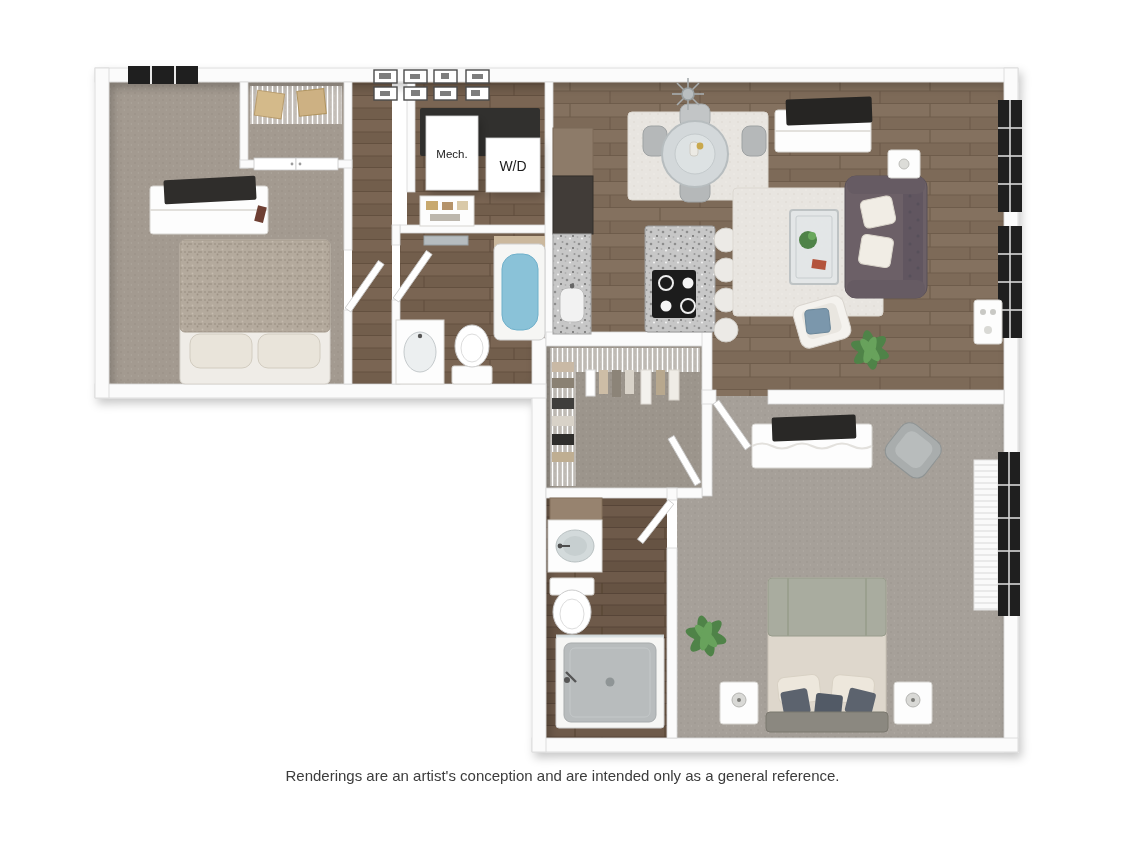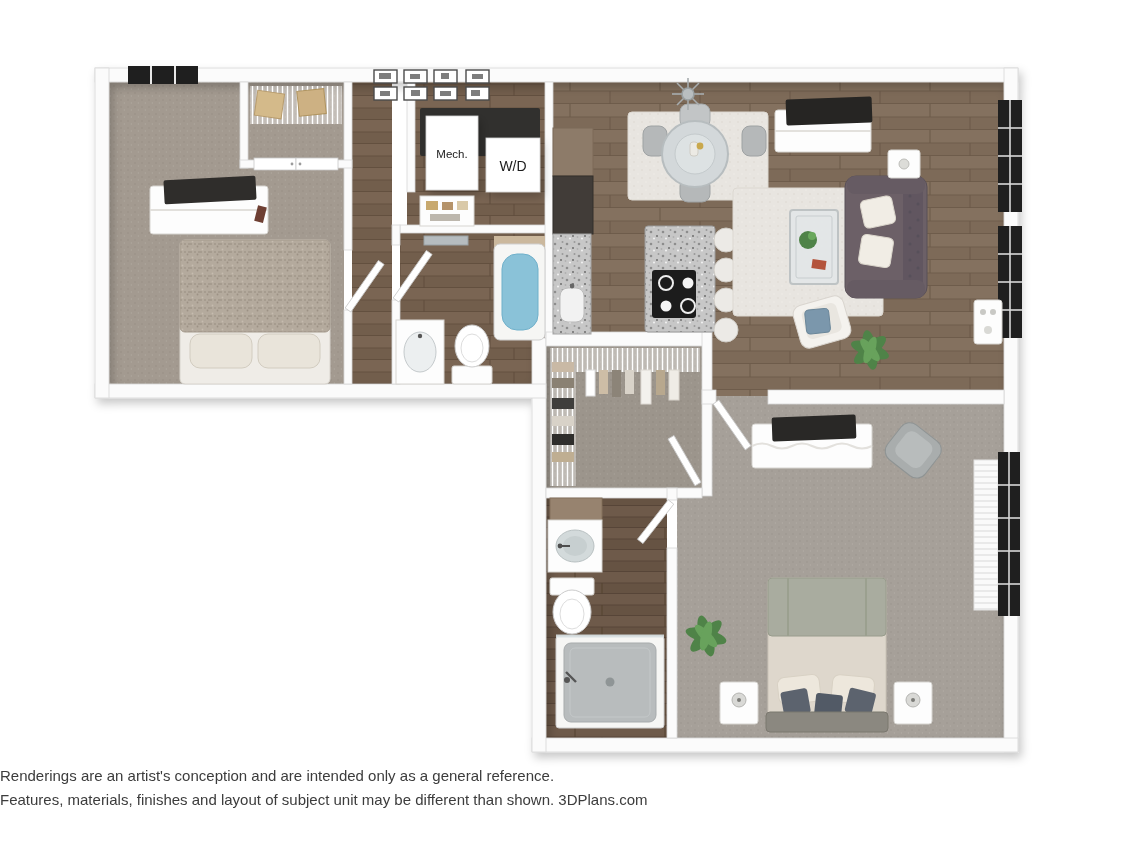--- a/index.html
+++ b/index.html
@@ -1,19 +1,19 @@
 <!DOCTYPE html>
 <html><head>
 <meta charset="utf-8">
 <style>
   html,body{margin:0;padding:0;background:#ffffff;}
   .stage{position:relative;width:1125px;height:844px;background:#ffffff;overflow:hidden;
          font-family:"Liberation Sans", sans-serif;padding-left:12px;}
   .plan-svg{position:absolute;left:0;top:0;}
-  .disclaimer{position:absolute;left:0;top:764px;width:1125px;
+  .disclaimer{position:absolute;left:0;top:764px;width:1125px;text-align:center;
               color:#3c3c3c;font-size:15px;line-height:24px;
               font-family:"Liberation Sans", sans-serif;}
   .wall{fill:#fbfbfb;stroke:#d8d8d8;stroke-width:0.8;}
   .doorleaf{fill:#ffffff;stroke:#c9c9c9;stroke-width:0.8;}
   .labelbox{fill:#ffffff;stroke:#d2d2d2;stroke-width:0.8;}
   .labeltext{fill:#1b1b1b;font-family:"Liberation Sans", sans-serif;}
   .whitefurn{fill:#fdfdfd;stroke:#d7d5d1;stroke-width:1;}
 </style>
 </head>
 <body>
@@ -447,16 +447,15 @@
         <ellipse cx="706" cy="636" rx="21" ry="7" transform="rotate(135 706 636)"></ellipse>
       </g>
       <ellipse cx="706" cy="636" rx="15" ry="5" fill="#68a25c" transform="rotate(45 706 636)"></ellipse>
       <ellipse cx="706" cy="636" rx="15" ry="5" fill="#68a25c" transform="rotate(105 706 636)"></ellipse>
     </g>
   </g>
 </svg>
 
 <div class="disclaimer">
   <div>Renderings are an artist's conception and are intended only as a general reference.</div>
-  <div>Features, materials, finishes and layout of subject unit may be different than shown. 3DPlans.com</div>
 </div>
 
 </div>
 
 </body></html>

